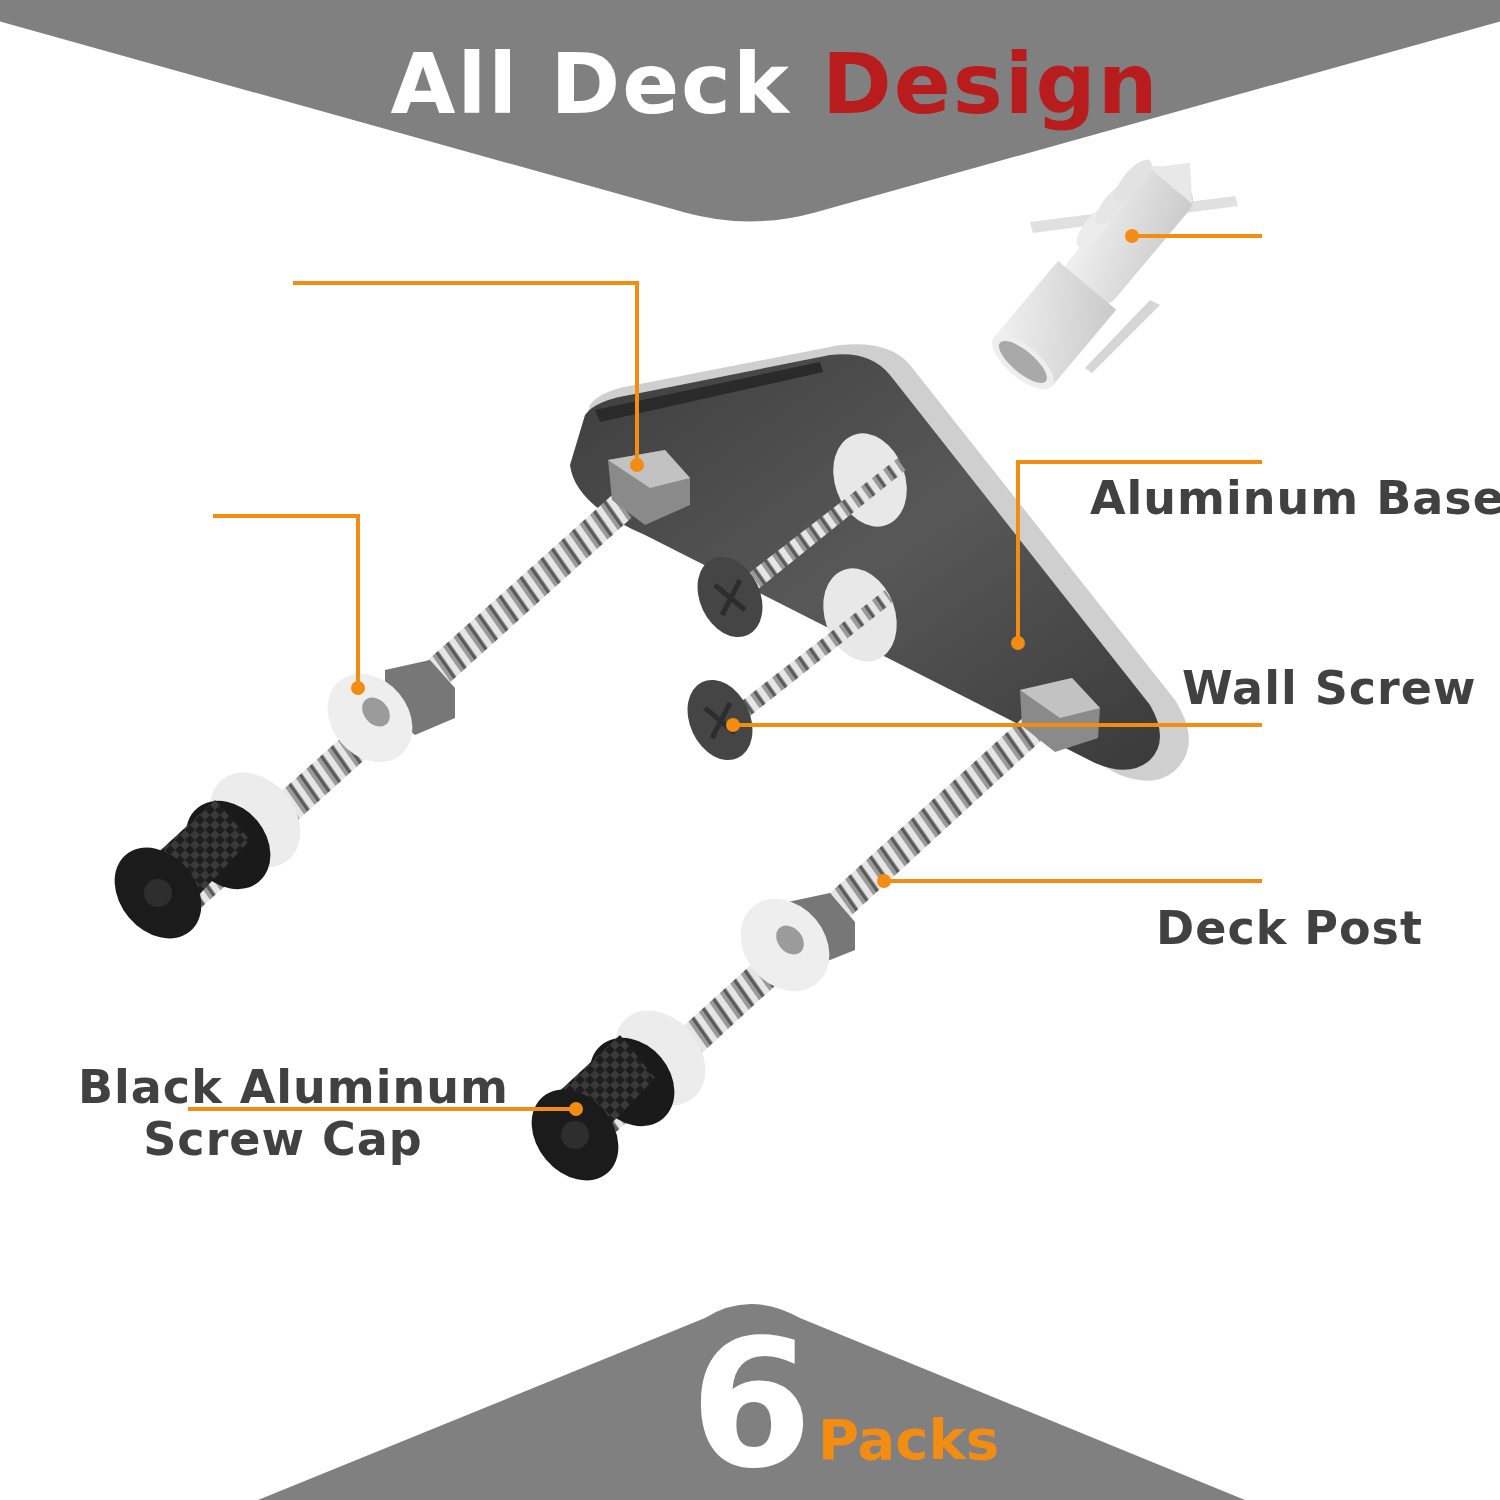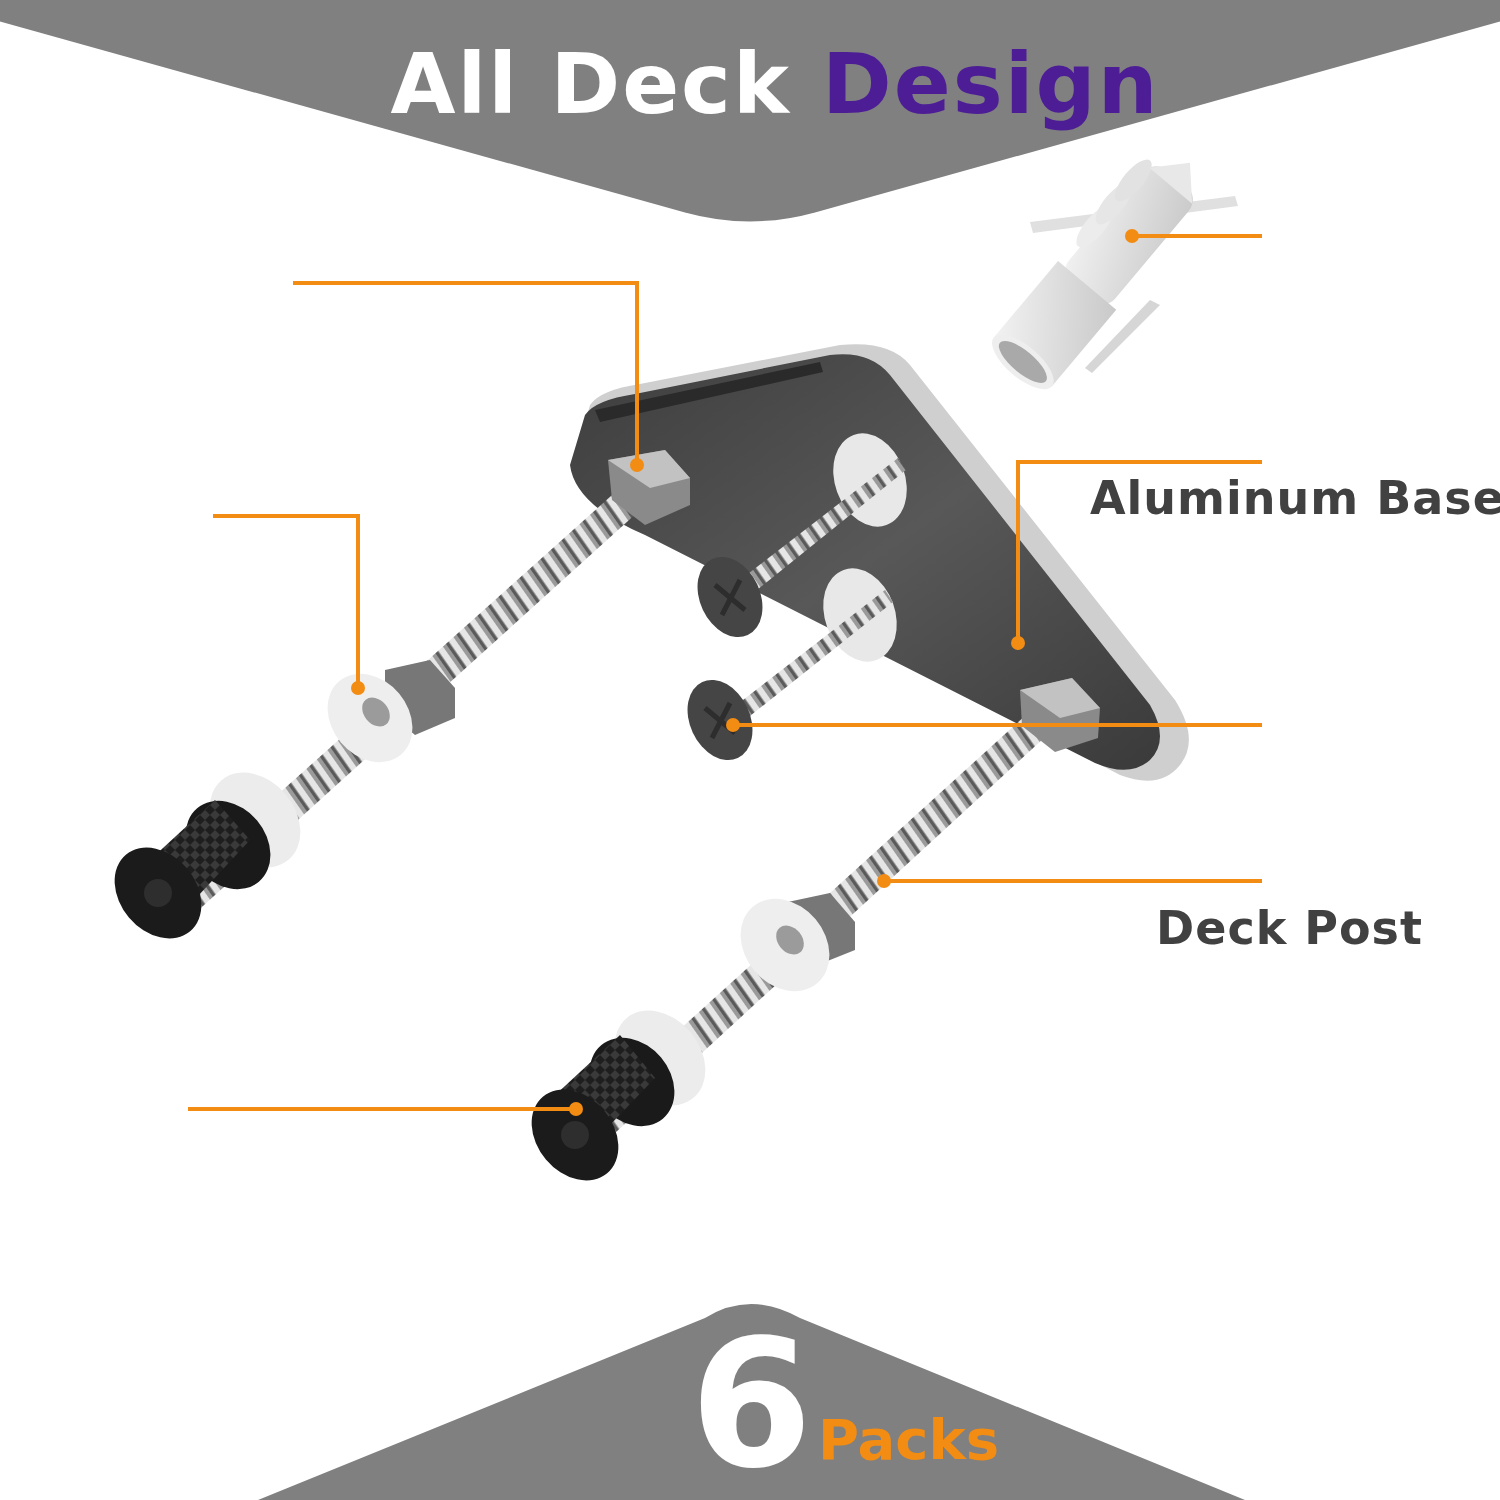--- a/index.html
+++ b/index.html
@@ -13,21 +13,21 @@
     font-family: "DejaVu Sans", "Liberation Sans", sans-serif;
     font-size: 46px; line-height: 1.0; white-space: nowrap; letter-spacing: 1px;
   }
   .label.center { text-align: center; }
   #title {
     position: absolute; left: 0; top: 42px; width: 1550px; text-align: center;
     font-size: 84px; font-weight: bold; letter-spacing: 2px;
     font-family: "DejaVu Sans", "Liberation Sans", sans-serif; line-height: 1;
   }
   #title .w { color: #ffffff; }
-  #title .k { color: #4c1d95; }
+  #title .k { color: #b91c1c; }
   #pack-count {
     position: absolute; left: 690px; top: 1318px; font-size: 176px; font-weight: bold;
     color: #ffffff; line-height: 1; font-family: "DejaVu Sans", "Liberation Sans", sans-serif;
   }
   #pack-label {
     position: absolute; left: 818px; top: 1412px; font-size: 56px; font-weight: bold;
     color: #f28c13; line-height: 1; font-family: "DejaVu Sans", "Liberation Sans", sans-serif;
   }
 </style>
 </head>
@@ -156,17 +156,22 @@
       <circle cx="576" cy="1109" r="7"></circle>
     </g>
   </svg>
 
   <div id="title">
     <span class="w">All Deck</span>
     <span class="k">Design</span>
   </div>
 
   <div class="label" style="left:1090px; top:475px;">Aluminum Base</div>
+  <div class="label" style="left:1182px; top:665px;">Wall Screw</div>
   <div class="label" style="left:1156px; top:905px;">Deck Post</div>
+  <div class="label center" style="left:78px; top:1064px; width:410px;">
+    <div>Black Aluminum</div>
+    <div style="margin-top:6px;">Screw Cap</div>
+  </div>
 
   <div id="pack-count">6</div>
   <div id="pack-label">Packs</div>
 </div>
 
 </body></html>

